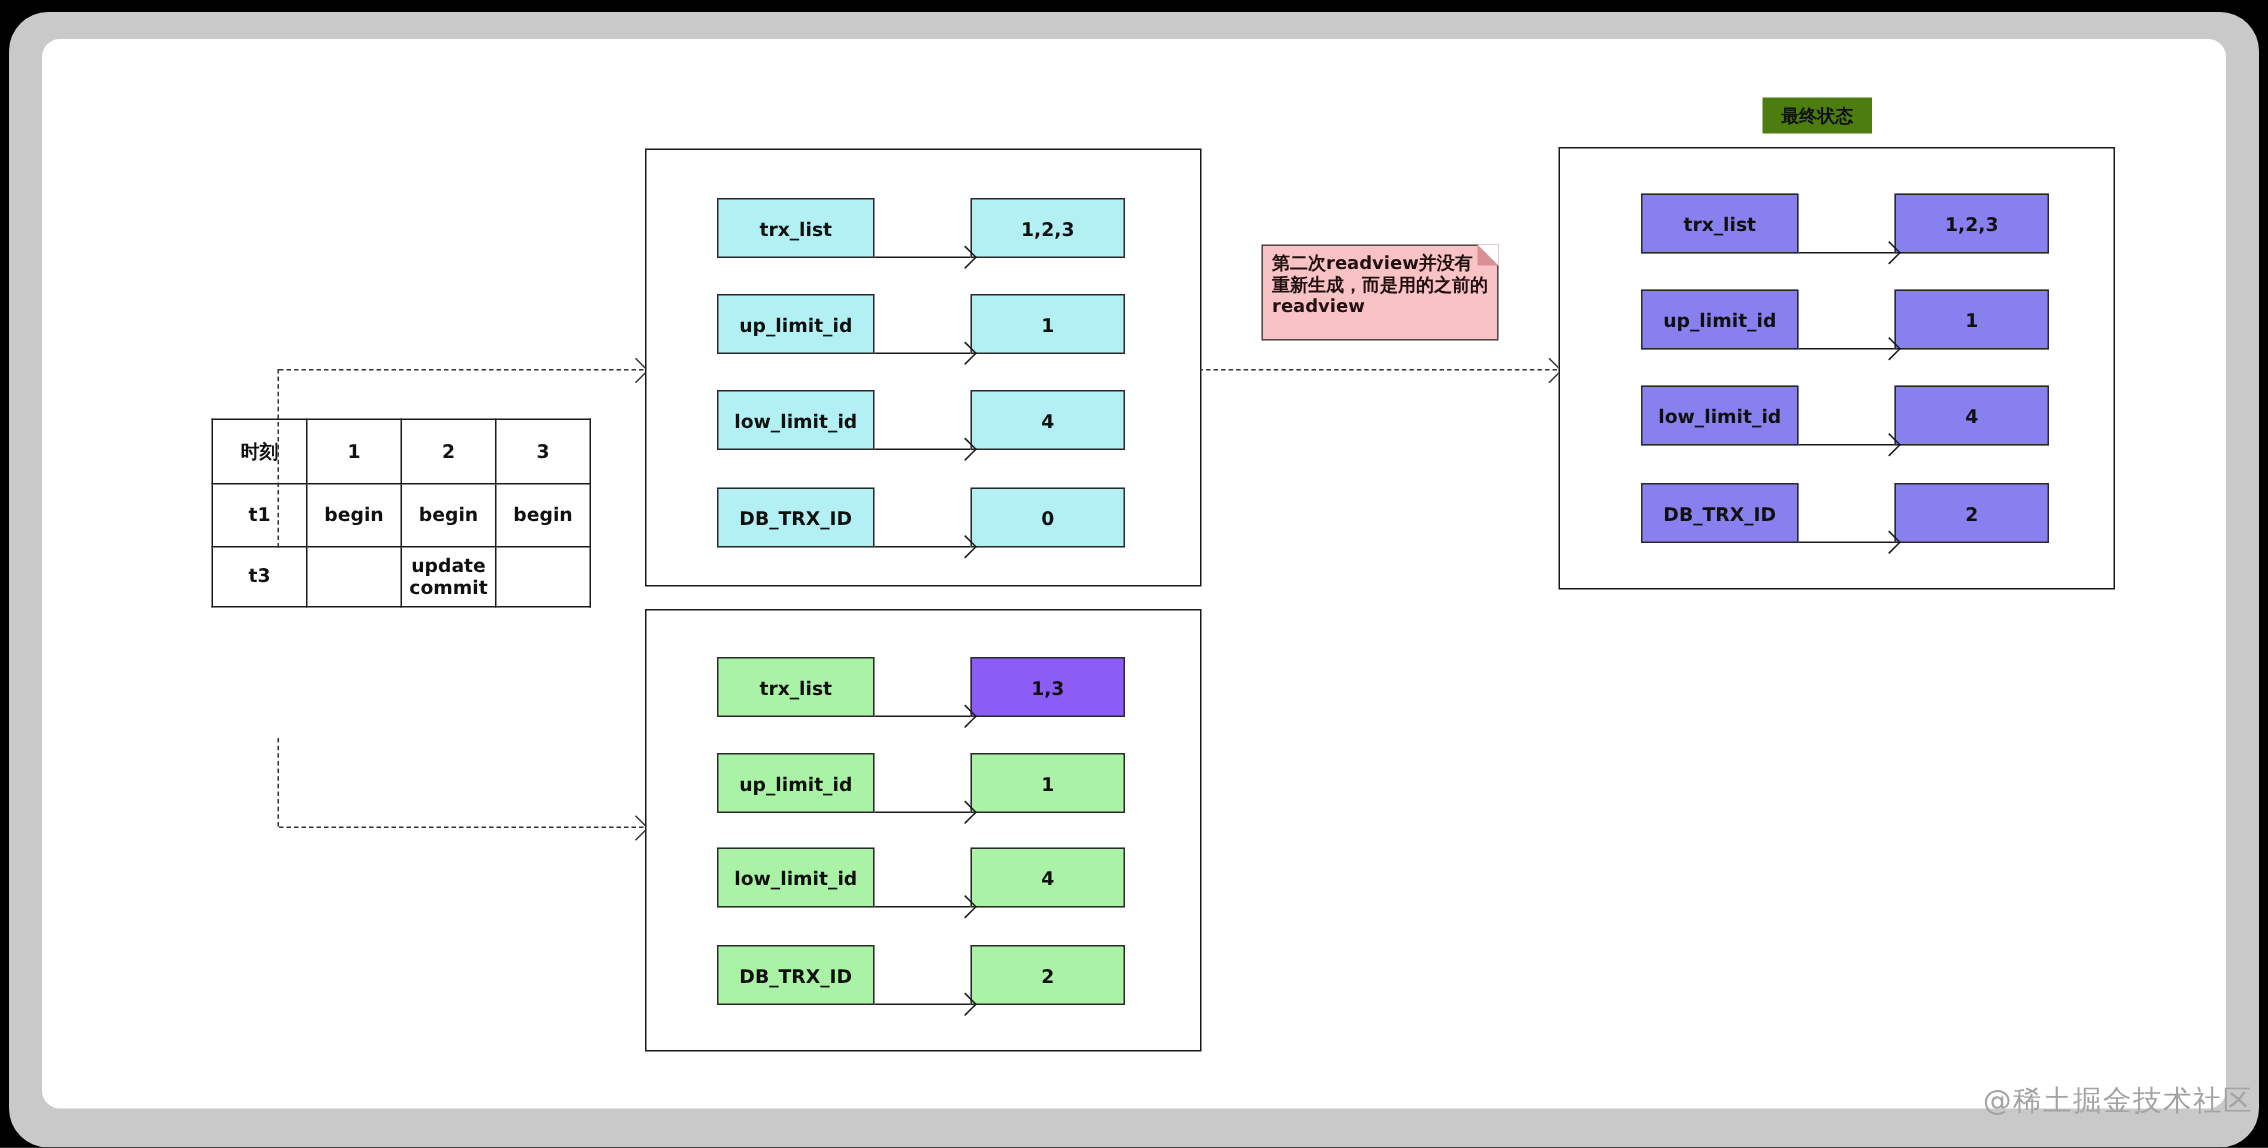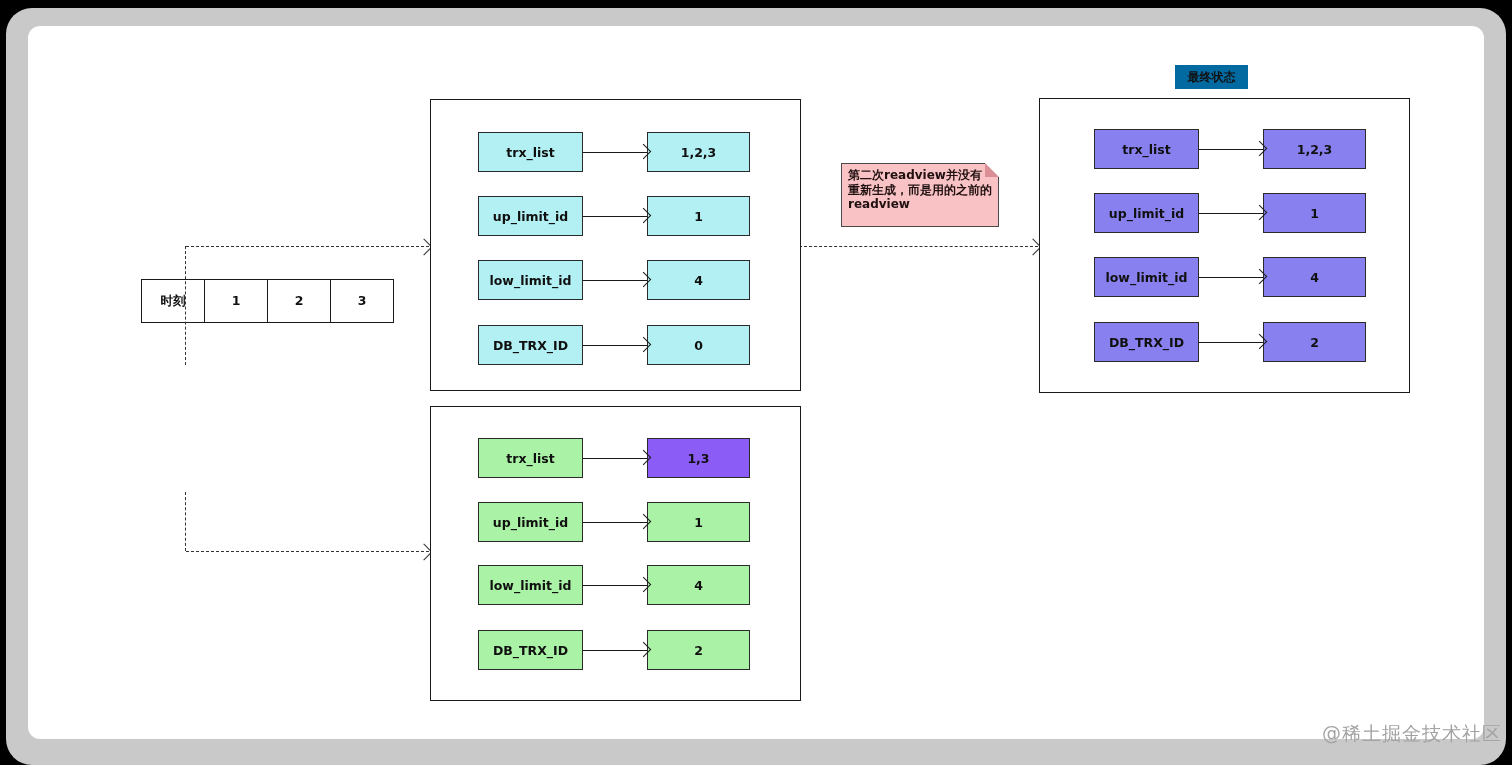--- a/index.html
+++ b/index.html
@@ -9,21 +9,21 @@
   #white-panel{position:absolute;left:28px;top:26px;width:1456px;height:713px;background:#ffffff;border-radius:12px;}
   .abs{position:absolute;}
 
   
   table.tl{border-collapse:collapse;table-layout:fixed;margin-left:48px;}
   table.tl td{border:1.5px solid #1a1a1a;width:62px;text-align:center;vertical-align:middle;
     font-size:12.5px;font-weight:700;color:#111;line-height:1.15;padding:0;background:#fff;}
 
   
   .rv-group{position:absolute;background:#fff;border:1.6px solid #1a1a1a;}
-  .rv-row{position:absolute;display:flex;align-items:center;}
+  .rv-row{position:absolute;display:flex;align-items:flex-end;}
   .rv-box{width:105px;height:40px;border:1.6px solid #2a2a2a;display:flex;align-items:center;justify-content:center;
     font-size:12.5px;font-weight:700;color:#101010;flex:none;box-sizing:border-box;}
   .rv-box.value{width:103px;}
   .arrow{flex:none;width:64px;height:0;border-top:1.5px solid #1a1a1a;position:relative;}
   .arrow::after{content:"";position:absolute;right:-2px;top:-6.3px;width:10px;height:10px;
     border-top:1.5px solid #1a1a1a;border-right:1.5px solid #1a1a1a;transform:rotate(45deg);}
 
   
   .dash-h{position:absolute;height:0;border-top:1.6px dashed #333;}
   .dash-v{position:absolute;width:0;border-left:1.6px dashed #333;}
@@ -49,20 +49,32 @@
   <div id="gray-panel"></div>
   <div id="white-panel"></div>
 
   <table class="tl abs" style="left:93px;top:279px;">
     <tbody>
         <tr style="height:43px;">
       <td>时刻</td>
       <td>1</td>
       <td>2</td>
       <td>3</td>
+    </tr>
+    <tr style="height:42px;">
+      <td>t1</td>
+      <td>begin</td>
+      <td>begin</td>
+      <td>begin</td>
+    </tr>
+    <tr style="height:40px;">
+      <td>t3</td>
+      <td></td>
+      <td>update commit</td>
+      <td></td>
     </tr>
   </tbody>
     </table>
 
   <div class="dash-v abs" style="left:185px;top:246px;height:119px;"></div>
   <div class="dash-h abs" style="left:186px;top:246px;width:243px;"></div>
   <div class="chev abs" style="left:418px;top:240.5px;"></div>
 
   <div class="dash-v abs" style="left:185px;top:492px;height:59px;"></div>
   <div class="dash-h abs" style="left:186px;top:551px;width:243px;"></div>
@@ -110,21 +122,21 @@
       <div class="arrow"></div>
       <div class="rv-box value" style="background: rgb(170, 242, 165);">4</div>
     </div>
     <div class="rv-row" style="left:47px;top:223px;">
       <div class="rv-box" style="background: rgb(170, 242, 165);">DB_TRX_ID</div>
       <div class="arrow"></div>
       <div class="rv-box value" style="background: rgb(170, 242, 165);">2</div>
     </div>
   </div>
 
-  <div id="final-label" style="background: #0369a1;">最终状态</div>
+  <div id="final-label" style="background: #4d7c0f;">最终状态</div>
   <div class="rv-group" style="left:1039px;top:98px;width:369px;height:293px;">
     <div class="rv-row" style="left:54px;top:30px;">
       <div class="rv-box" style="background: rgb(135, 128, 238);">trx_list</div>
       <div class="arrow"></div>
       <div class="rv-box value" style="background: rgb(135, 128, 238);">1,2,3</div>
     </div>
     <div class="rv-row" style="left:54px;top:94px;">
       <div class="rv-box" style="background: rgb(135, 128, 238);">up_limit_id</div>
       <div class="arrow"></div>
       <div class="rv-box value" style="background: rgb(135, 128, 238);">1</div>

